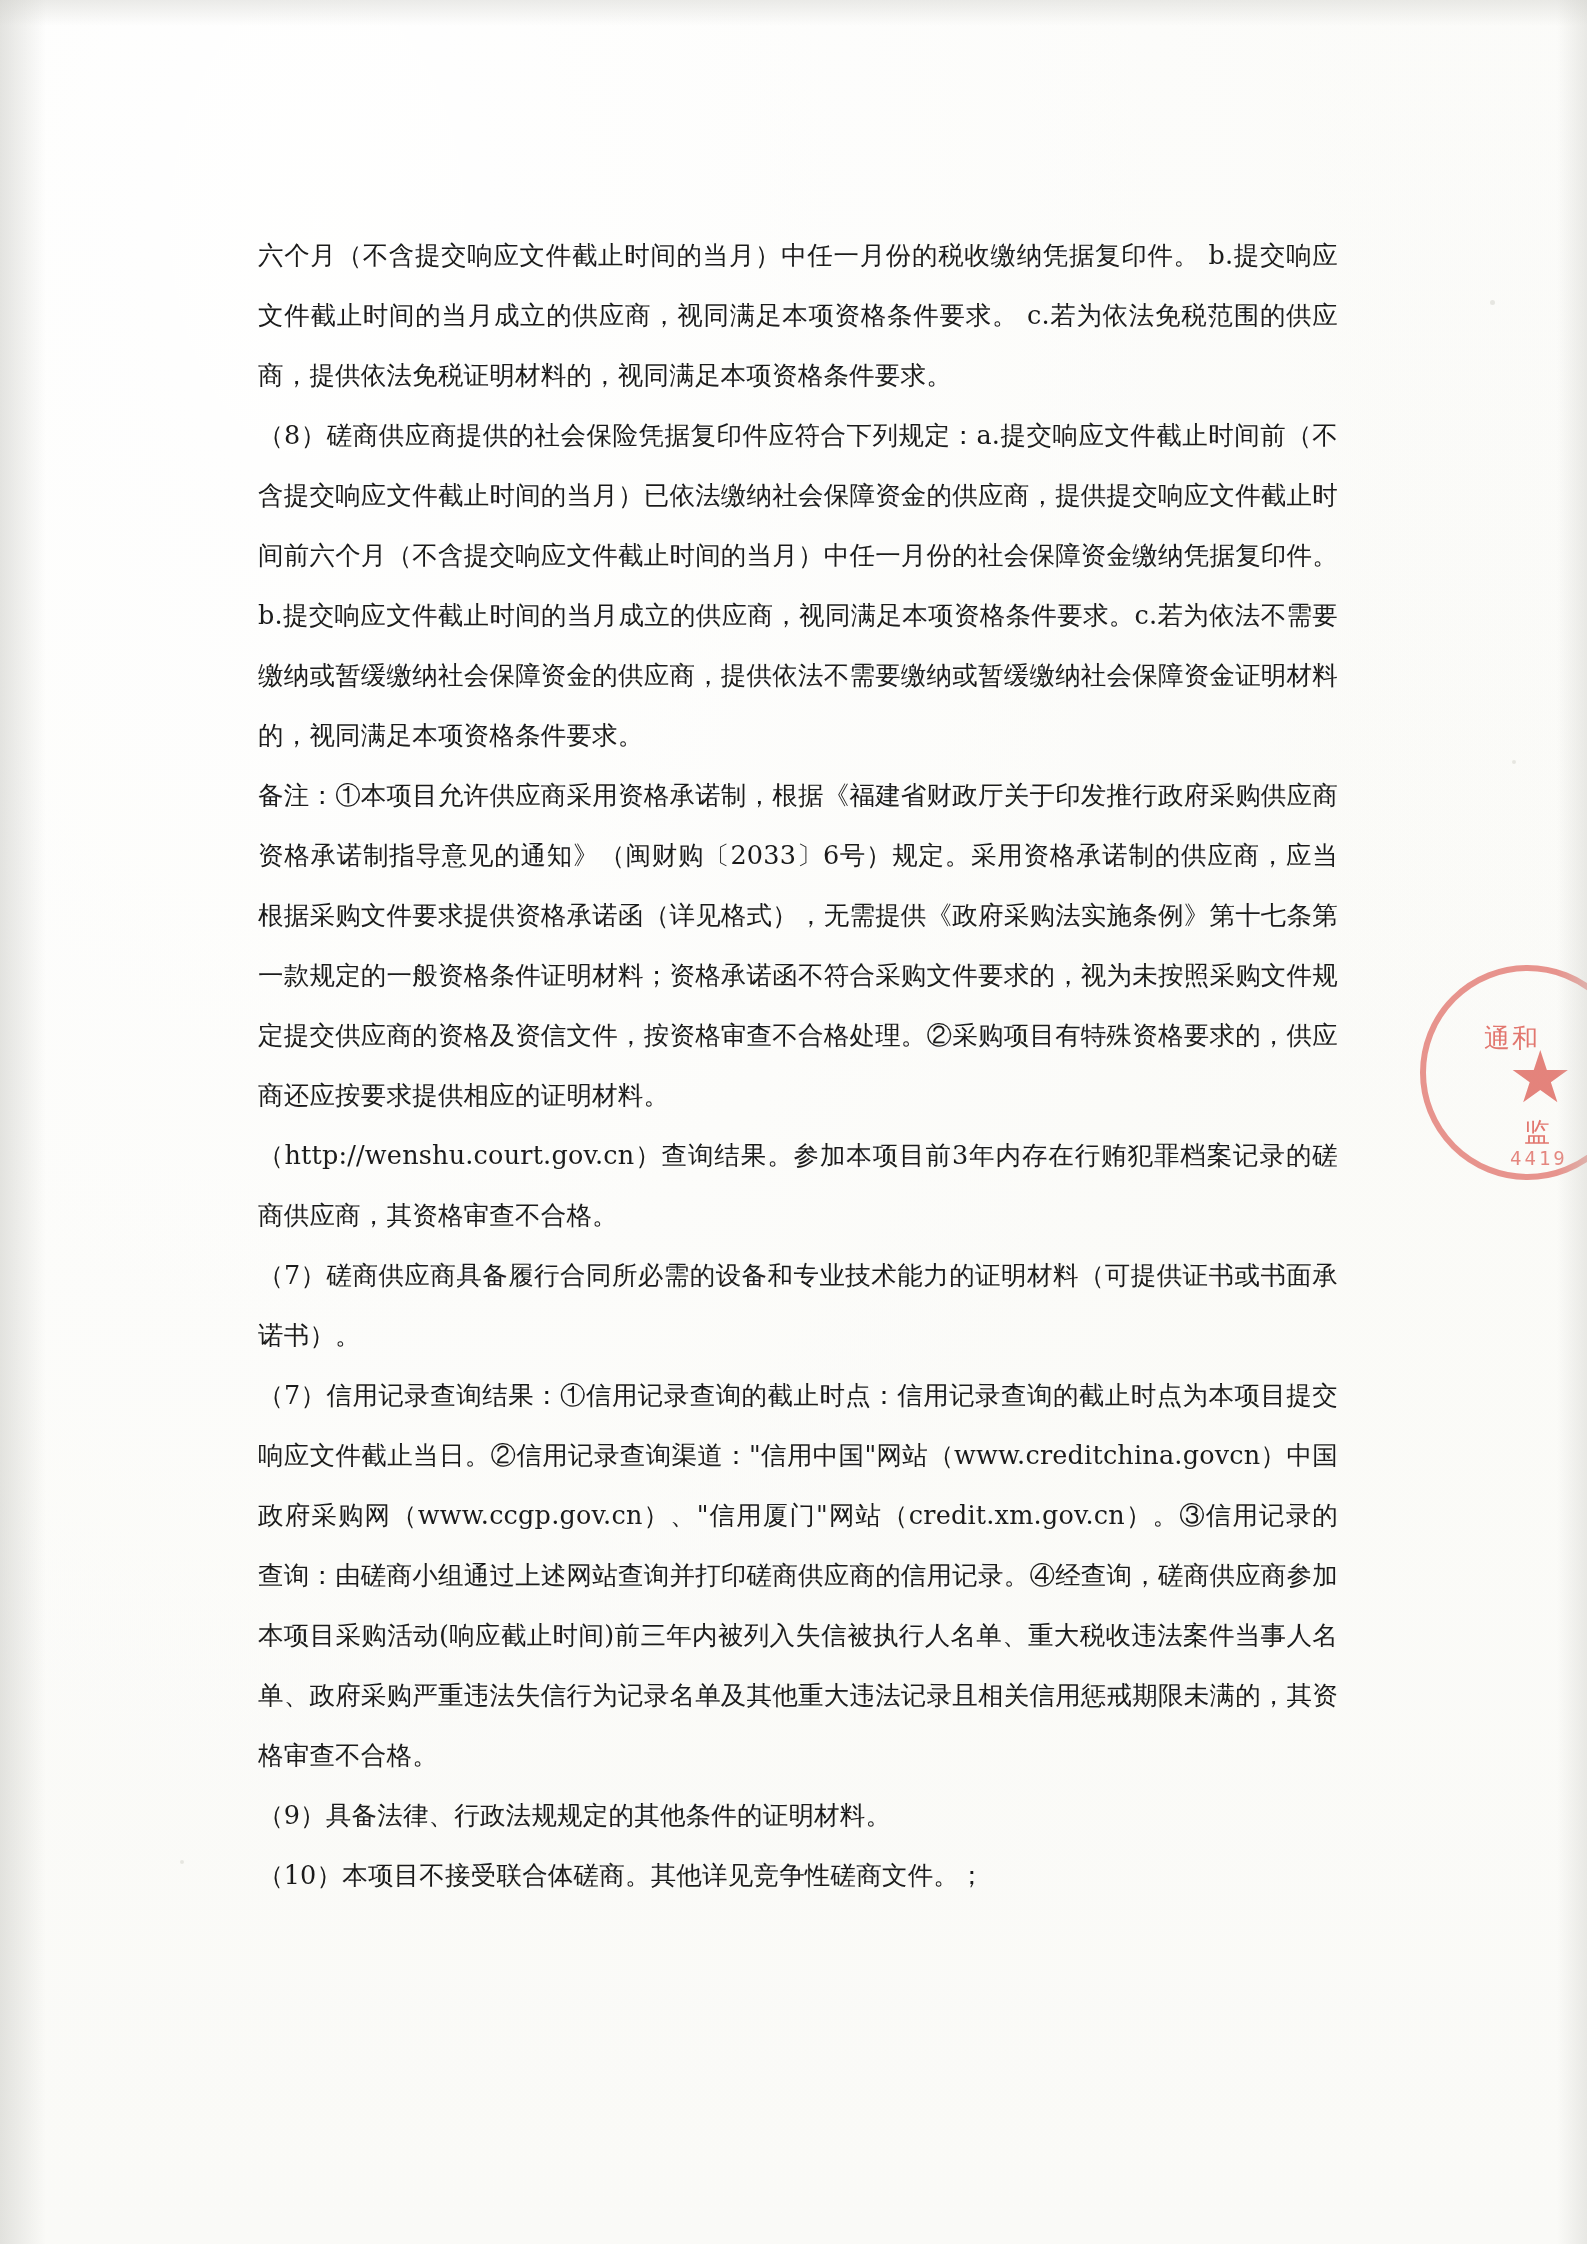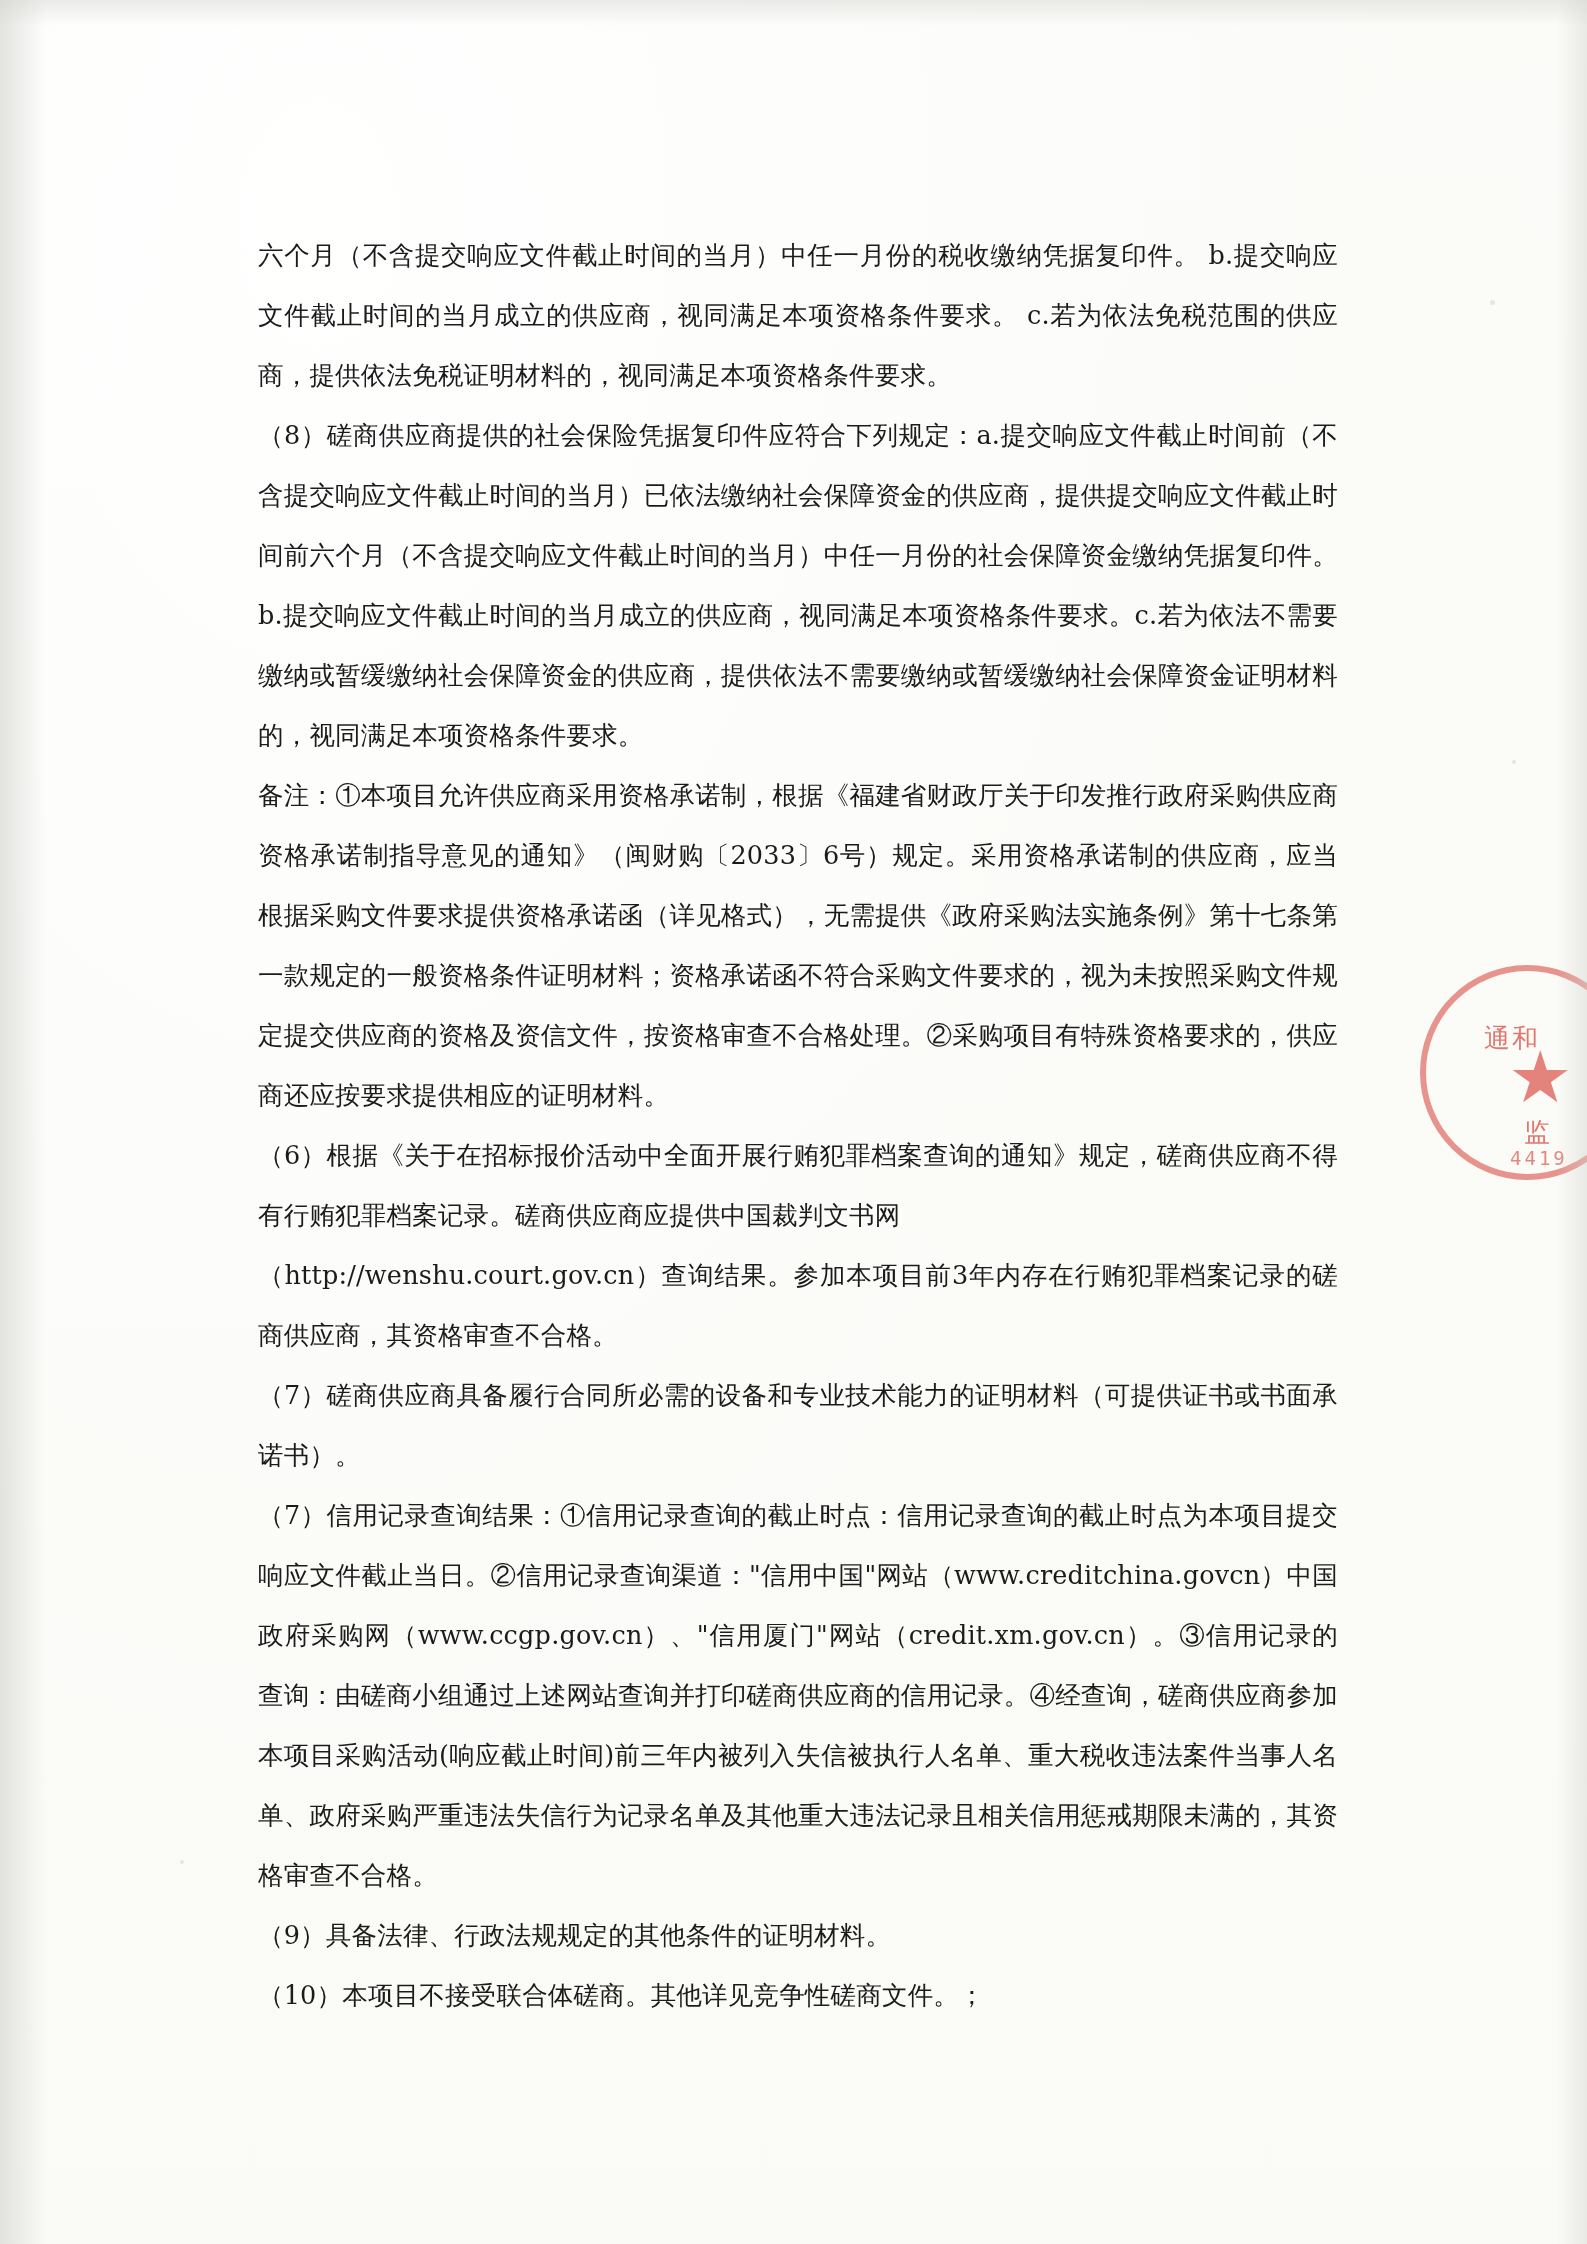--- a/index.html
+++ b/index.html
@@ -140,21 +140,20 @@
 </head>
 <body>
 
 <div class="page">
   <div class="scan-tint"></div>
 
   <div class="content">
     <p class="para">六个月（不含提交响应文件截止时间的当月）中任一月份的税收缴纳凭据复印件。 b.提交响应文件截止时间的当月成立的供应商，视同满足本项资格条件要求。 c.若为依法免税范围的供应商，提供依法免税证明材料的，视同满足本项资格条件要求。</p>
     <p class="para hang">（8）磋商供应商提供的社会保险凭据复印件应符合下列规定：a.提交响应文件截止时间前（不含提交响应文件截止时间的当月）已依法缴纳社会保障资金的供应商，提供提交响应文件截止时间前六个月（不含提交响应文件截止时间的当月）中任一月份的社会保障资金缴纳凭据复印件。 b.提交响应文件截止时间的当月成立的供应商，视同满足本项资格条件要求。c.若为依法不需要缴纳或暂缓缴纳社会保障资金的供应商，提供依法不需要缴纳或暂缓缴纳社会保障资金证明材料的，视同满足本项资格条件要求。</p>
     <p class="para">备注：①本项目允许供应商采用资格承诺制，根据《福建省财政厅关于印发推行政府采购供应商资格承诺制指导意见的通知》（闽财购〔2033〕6号）规定。采用资格承诺制的供应商，应当根据采购文件要求提供资格承诺函（详见格式），无需提供《政府采购法实施条例》第十七条第一款规定的一般资格条件证明材料；资格承诺函不符合采购文件要求的，视为未按照采购文件规定提交供应商的资格及资信文件，按资格审查不合格处理。②采购项目有特殊资格要求的，供应商还应按要求提供相应的证明材料。</p>
-    <p class="para hang">（6）根据《关于在招标报价活动中全面开展行贿犯罪档案查询的通知》规定，磋商供应商不得有行贿犯罪档案记录。磋商供应商应提供中国裁判文书网</p>
     <p class="para hang mono-wrap">（http://wenshu.court.gov.cn）查询结果。参加本项目前3年内存在行贿犯罪档案记录的磋商供应商，其资格审查不合格。</p>
     <p class="para hang">（7）磋商供应商具备履行合同所必需的设备和专业技术能力的证明材料（可提供证书或书面承诺书）。</p>
     <p class="para hang">（7）信用记录查询结果：①信用记录查询的截止时点：信用记录查询的截止时点为本项目提交响应文件截止当日。②信用记录查询渠道："信用中国"网站（www.creditchina.govcn）中国政府采购网（www.ccgp.gov.cn）、"信用厦门"网站（credit.xm.gov.cn）。③信用记录的查询：由磋商小组通过上述网站查询并打印磋商供应商的信用记录。④经查询，磋商供应商参加本项目采购活动(响应截止时间)前三年内被列入失信被执行人名单、重大税收违法案件当事人名单、政府采购严重违法失信行为记录名单及其他重大违法记录且相关信用惩戒期限未满的，其资格审查不合格。</p>
     <p class="para hang">（9）具备法律、行政法规规定的其他条件的证明材料。</p>
     <p class="para hang">（10）本项目不接受联合体磋商。其他详见竞争性磋商文件。；</p>
   </div>
 
   <div class="stamp">
     <div class="stamp-inner">
       <div class="stamp-ring"></div>

